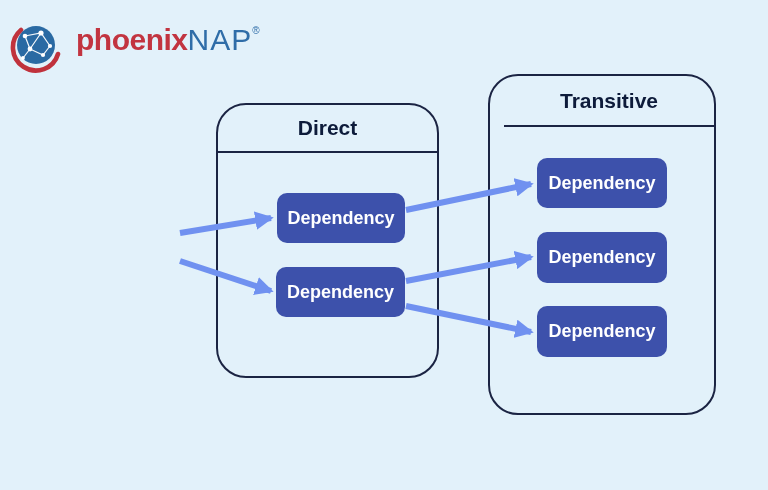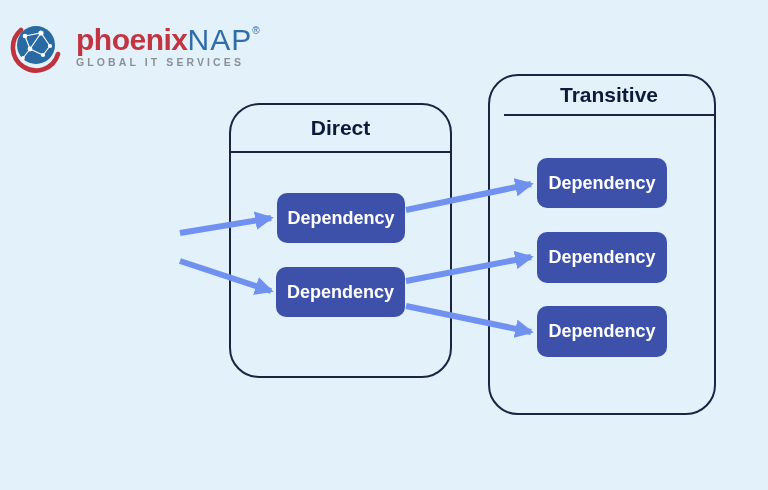--- a/index.html
+++ b/index.html
@@ -50,31 +50,31 @@
 
   
   .group-box {
     position: absolute;
     border: 2px solid #1b2443;
     border-radius: 30px;
     background: transparent;
     z-index: 1;
     box-sizing: border-box;
   }
-  .group-direct { left: 229px; top: 103px; width: 223px; height: 275px; }
+  .group-direct { left: 216px; top: 103px; width: 223px; height: 275px; }
   .group-transitive { left: 488px; top: 74px; width: 228px; height: 341px; }
   .group-header {
     display: flex;
     align-items: center;
     justify-content: center;
     border-bottom: 2px solid #1b2443;
     box-sizing: border-box;
   }
   .group-direct .group-header { height: 48px; }
-  .group-transitive .group-header { height: 40px; margin-left: 14px; }
+  .group-transitive .group-header { height: 51px; margin-left: 14px; }
   .group-title {
     color: #0d1b3a;
     font-size: 21px;
     font-weight: 700;
   }
 
   
   .edges-layer {
     position: absolute;
     left: 0; top: 0;
@@ -123,21 +123,20 @@
         <circle cx="17" cy="15" r="2.3"></circle>
         <circle cx="33" cy="12" r="2.6"></circle>
         <circle cx="42" cy="25" r="2.1"></circle>
         <circle cx="22" cy="28" r="2.4"></circle>
         <circle cx="35" cy="34" r="2.1"></circle>
         <circle cx="15" cy="37" r="1.9"></circle>
       </g>
     </svg>
     <div class="logo-text">
       <div class="wordmark"><span class="brand-first">phoenix</span><span class="brand-second">NAP</span><span class="brand-reg">®</span></div>
-      <div class="tagline">GLOBAL IT SERVICES</div>
     </div>
   </div>
 
   <div class="group-box group-direct">
     <div class="group-header">
       <span class="group-title">Direct</span>
     </div>
   </div>
 
   <div class="group-box group-transitive">

